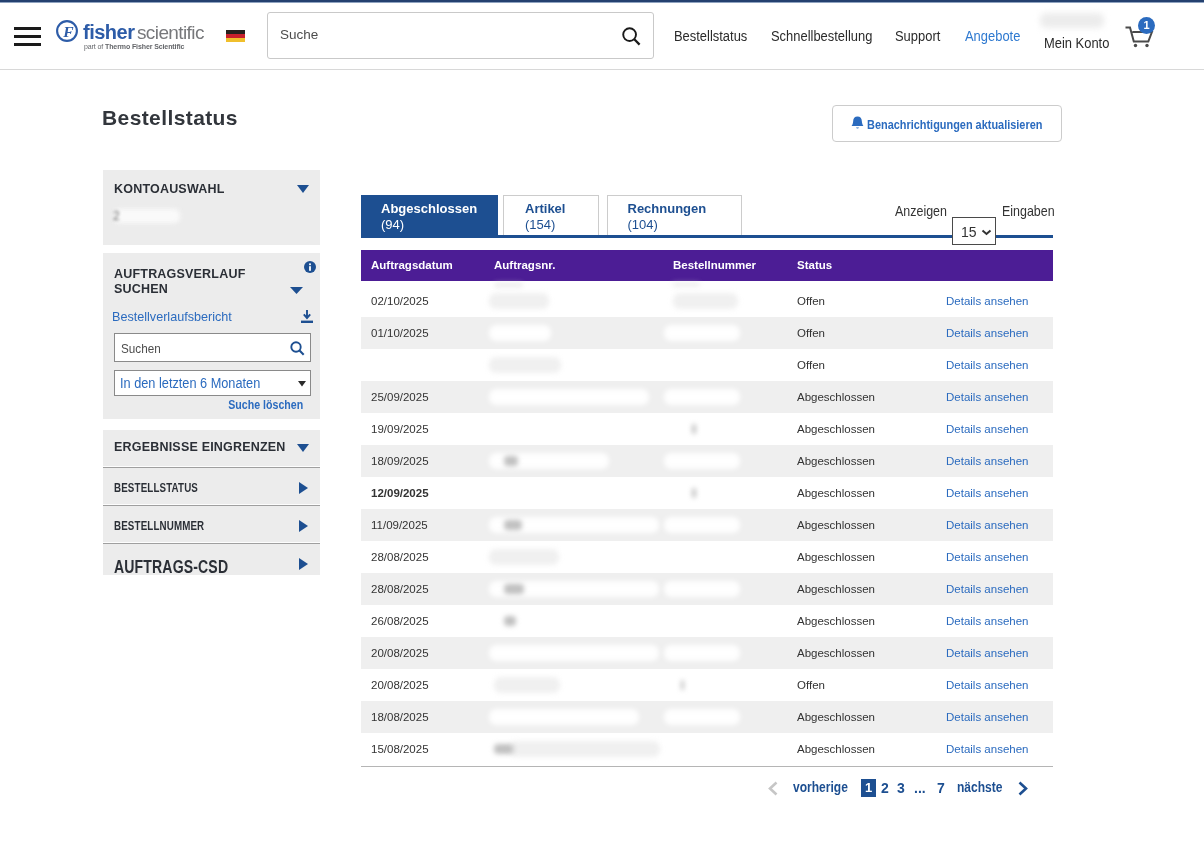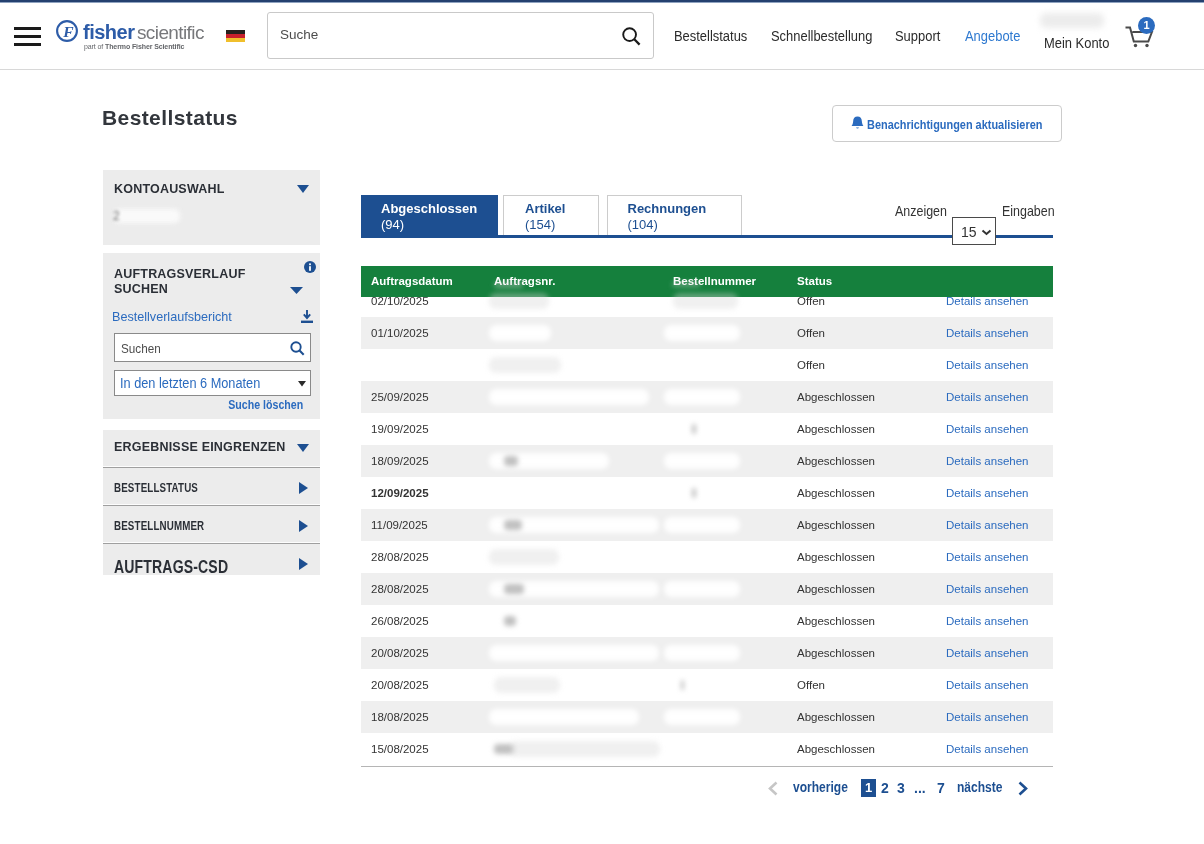--- a/index.html
+++ b/index.html
@@ -24,21 +24,21 @@
   h1 { position:absolute; left:102px; top:107px; font-size:21px; color:#32363c; font-weight:bold; letter-spacing:0.4px; line-height:1; }
   .notifbtn { font-family:"Liberation Sans",sans-serif; position:absolute; left:832px; top:105px; width:230px; height:37px; border:1px solid #ccc; border-radius:4px; background:#fff; }
 
   .panel { position:absolute; left:103px; width:217px; background:#ececec; }
   .ptitle { font-size:12.5px; font-weight:bold; color:#2b2f36; letter-spacing:0.2px; line-height:1; }
   .blue { color:#2b6bbf; }
 
   .tab { position:absolute; top:195px; height:43px; font-size:13px; line-height:16.5px; }
   .tabline { position:absolute; left:361px; top:235px; width:692px; height:3px; background:#1d4f91; }
 
-  .thead { position:absolute; left:361px; top:266px; width:692px; height:31px; background:#15803d; }
+  .thead { position:absolute; left:361px; top:250px; width:692px; height:31px; background:#4c1d95; }
   .th { position:absolute; top:10px; color:#fff; font-weight:bold; font-size:11.5px; line-height:1; }
   .row { position:absolute; left:361px; width:692px; height:32px; }
   .row.alt { background:#efefef; }
   .cell { position:absolute; top:10.5px; font-size:11.5px; color:#333; line-height:1; }
   .dlink { position:absolute; top:10.5px; font-size:11.5px; color:#2b6bbf; line-height:1; }
 
   .pagw { position:absolute; top:780px; font-size:14px; font-weight:bold; color:#1d4f91; line-height:1; }
   .pagn { position:absolute; top:781px; font-size:14px; font-weight:bold; color:#1d4f91; line-height:1; }
 
   .smw { position:absolute; background:rgba(255,255,255,0.95); border-radius:7px; filter:blur(2.5px); }

